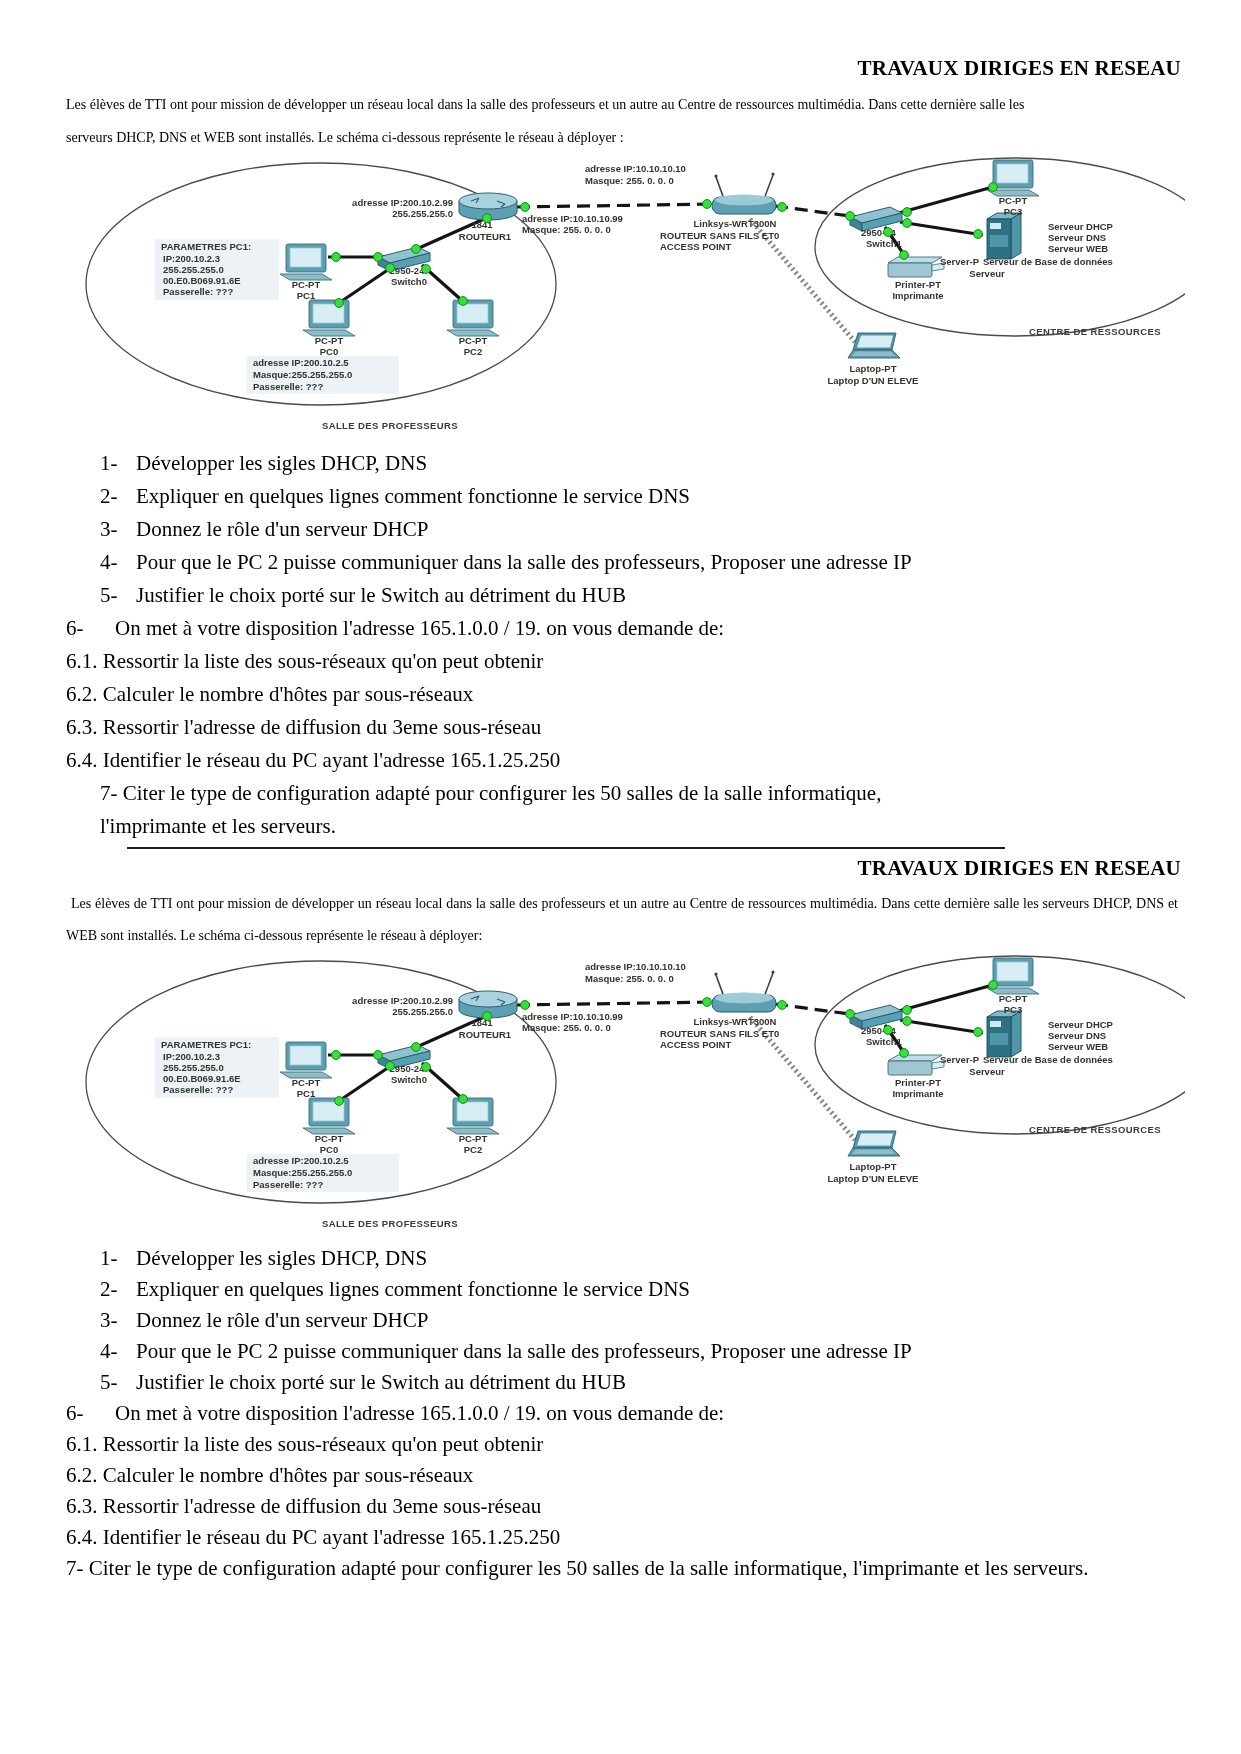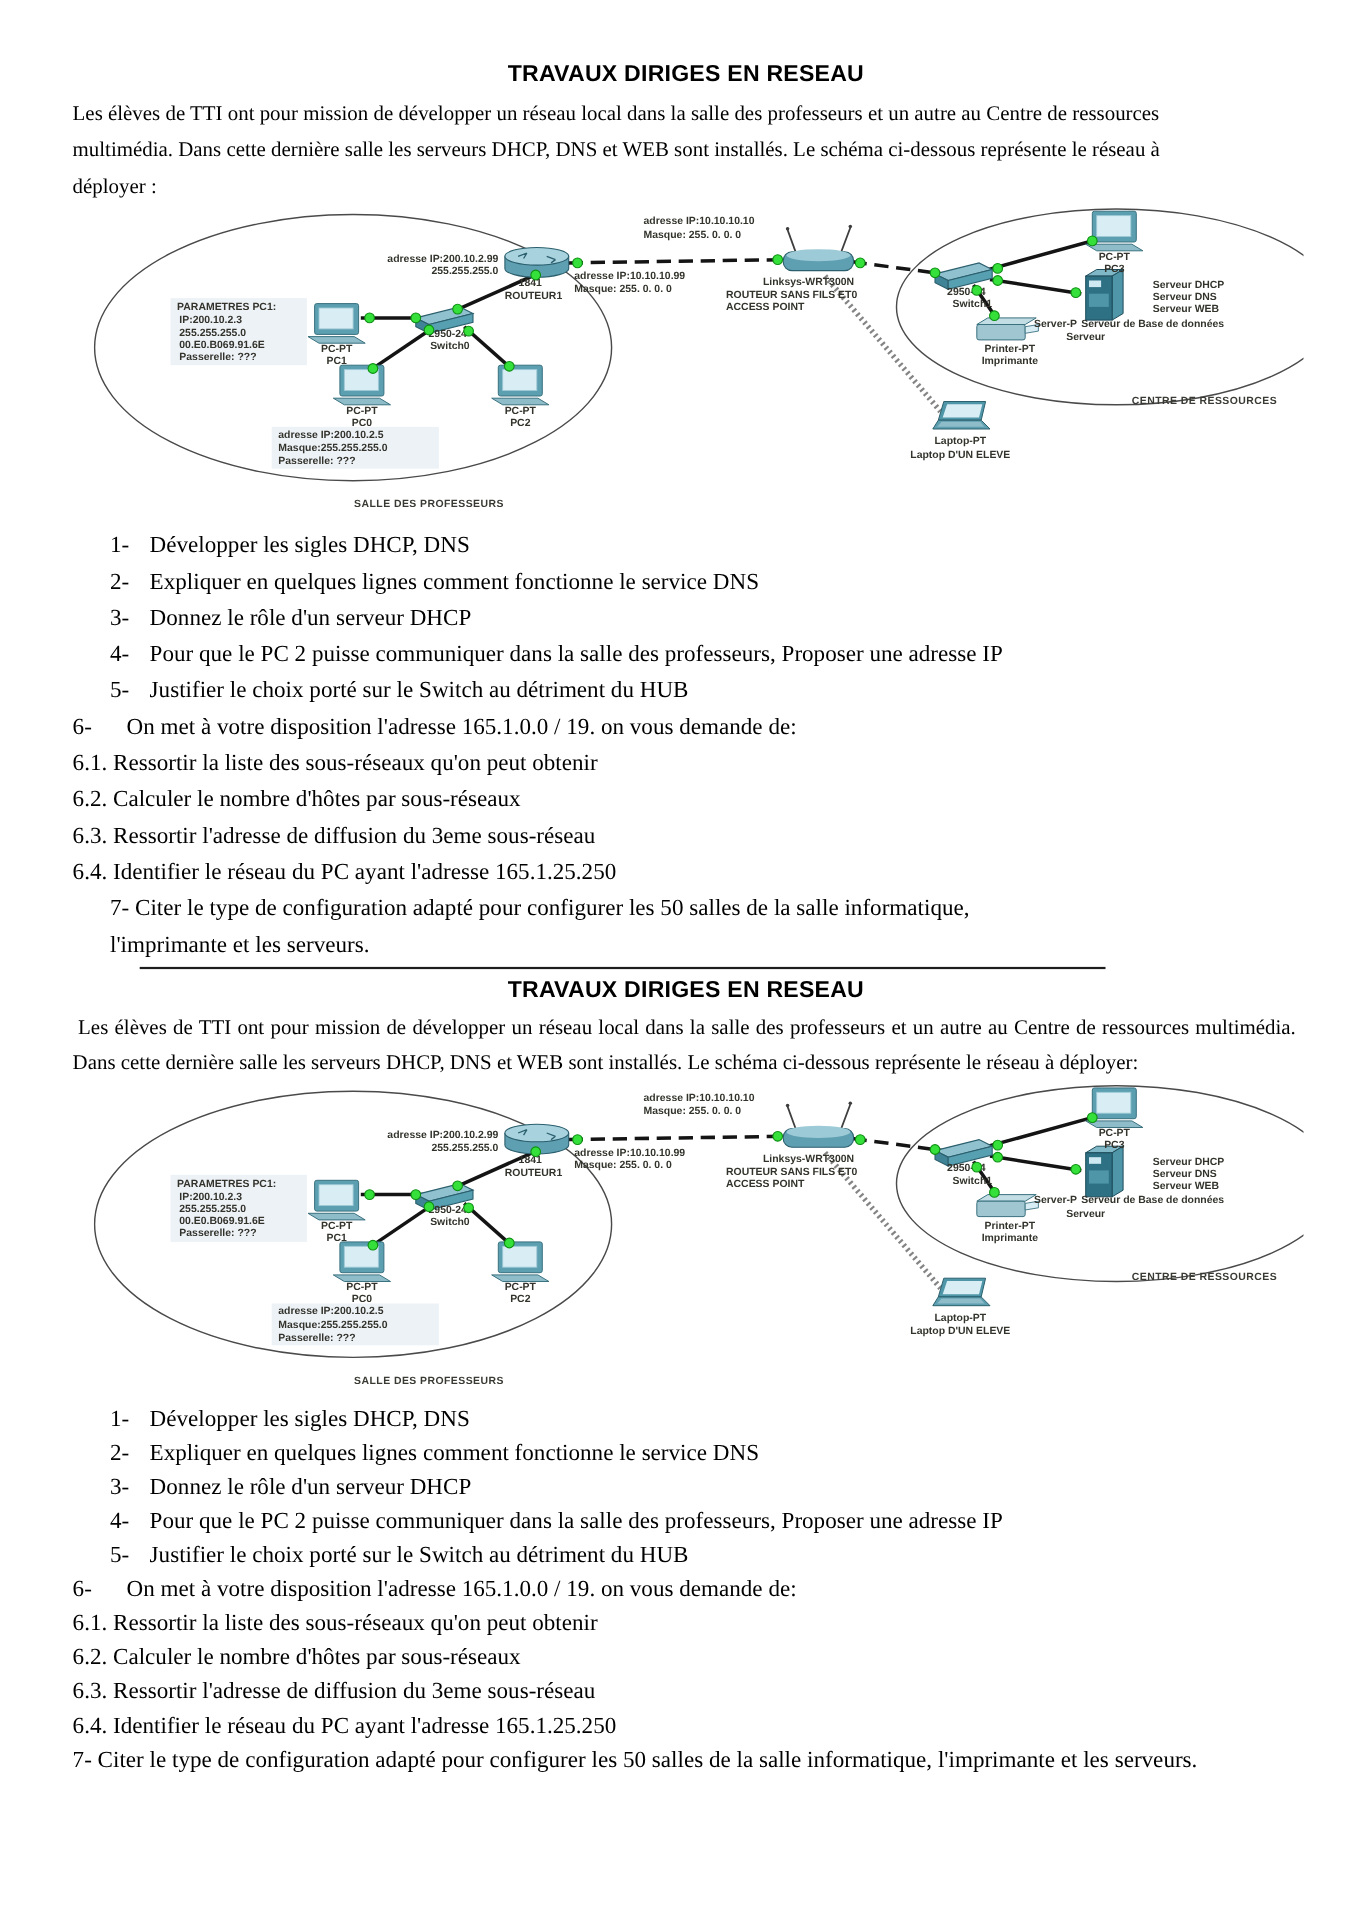--- a/index.html
+++ b/index.html
@@ -1,21 +1,21 @@
 <!DOCTYPE html>
 <html><head>
 <meta charset="utf-8">
 <style>
   html,body{margin:0;padding:0;background:#ffffff;}
   body{width:1241px;height:1754px;overflow:hidden;color:#000;
        font-family:"Liberation Serif", serif;}
   .page{padding:56px 60px 0 66px;}
-  .title{text-align:center;font-size:21px;font-weight:bold;margin:0;
-         font-family:Liberation Sans, sans-serif;letter-spacing:.2px;}
-  .intro{font-size:19px;line-height:33px;margin:7px 0 0 0;}
+  .title{text-align:right;font-size:21px;font-weight:bold;margin:0;
+         font-family:Liberation Serif, serif;letter-spacing:.2px;}
+  .intro{font-size:14px;line-height:33px;margin:7px 0 0 0;}
   .intro.first{max-width:992px;}
   .intro.justified{max-width:1112px;text-align:justify;text-indent:5px;line-height:32px;}
   .diagram-slot{margin:3px 0 0 19px;width:1100px;height:280px;text-align:center;}
   svg text{font:600 9.5px "Liberation Sans", sans-serif;fill:#33332c;}
   svg text.zone{letter-spacing:.4px;fill:#3a3a34;}
   .qlist{margin-top:10px;font-size:21px;line-height:33px;}
   .sec2 .qlist{line-height:31px;margin-top:8px;}
   .q-row{display:flex;}
   .q-row.lvl1{margin-left:34px;}
   .q-row .num{flex:none;width:36px;}

